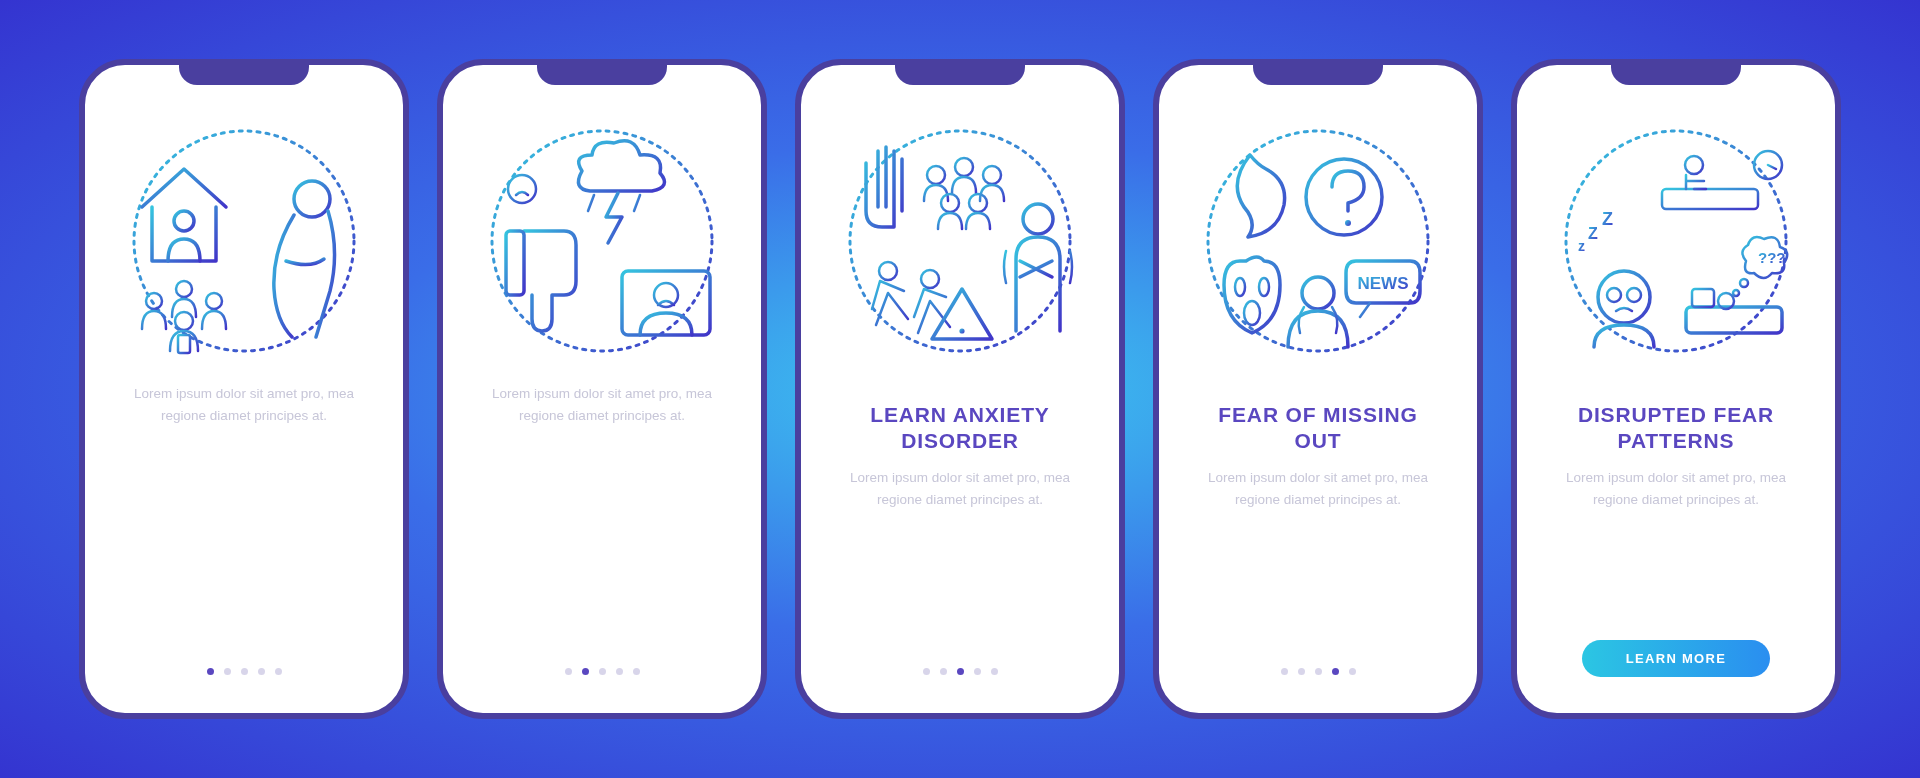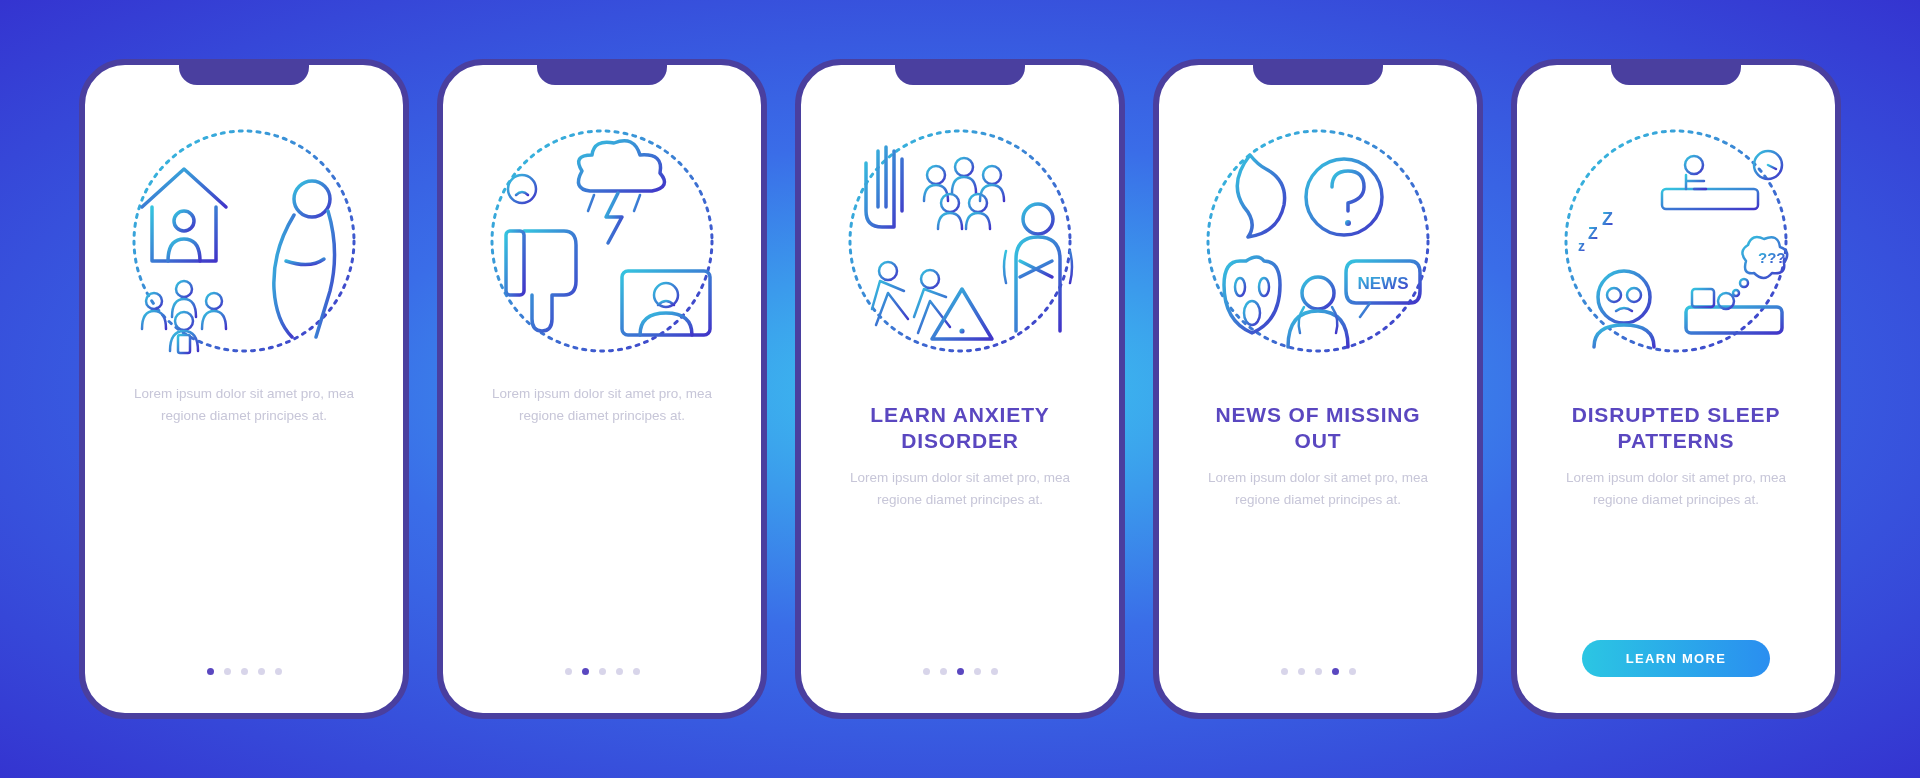--- a/index.html
+++ b/index.html
@@ -255,21 +255,21 @@
 
       <path class="gline" d="M168 150 Q158 150 158 162 L158 180 Q158 192 168 192 L222 192 Q232 192 232 180 L232 162 Q232 150 222 150 Z"></path>
       <text x="195" y="178" text-anchor="middle" font-size="17" font-weight="800" fill="url(#gradStroke)" font-family="Arial">NEWS</text>
       <path class="gline-thin" d="M182 192 L172 206"></path>
 
       <circle class="gline" cx="130" cy="182" r="16"></circle>
       <path class="gline" d="M100 236 Q100 200 130 200 Q160 200 160 236"></path>
       <path class="gline-thin" d="M116 196 Q108 208 112 222 M144 196 Q152 208 148 222"></path>
     </svg>
   </div>
-  <div class="title">NEWS OF MISSING
+  <div class="title">FEAR OF MISSING
 OUT</div>
   <div class="desc">Lorem ipsum dolor sit amet pro, mea regione diamet principes at.</div>
   <div class="dots">
     <span class="dot"></span>
     <span class="dot"></span>
     <span class="dot"></span>
     <span class="dot active"></span>
     <span class="dot"></span>
   </div>
 </div>
@@ -304,17 +304,17 @@
       <line class="gline" x1="146" y1="222" x2="146" y2="238"></line>
       <line class="gline" x1="230" y1="222" x2="230" y2="238"></line>
       <rect class="gline-thin" x="146" y="178" width="22" height="18" rx="3"></rect>
       <circle class="gline-thin" cx="180" cy="190" r="8"></circle>
       <path class="gline-thin" d="M200 150 Q192 140 202 134 Q206 122 218 128 Q232 122 234 136 Q246 140 238 152 Q240 164 226 162 Q218 172 208 162 Q196 164 200 150 Z"></path>
       <text x="212" y="152" font-size="15" font-weight="800" fill="url(#gradStroke)" font-family="Arial">???</text>
       <circle class="gline-thin" cx="198" cy="172" r="4"></circle>
       <circle class="gline-thin" cx="190" cy="182" r="3"></circle>
     </svg>
   </div>
-  <div class="title">DISRUPTED SLEEP
+  <div class="title">DISRUPTED FEAR
 PATTERNS</div>
   <div class="desc">Lorem ipsum dolor sit amet pro, mea regione diamet principes at.</div>
   <button class="learn-btn">LEARN MORE</button>
 </div>
 
 </body></html>

